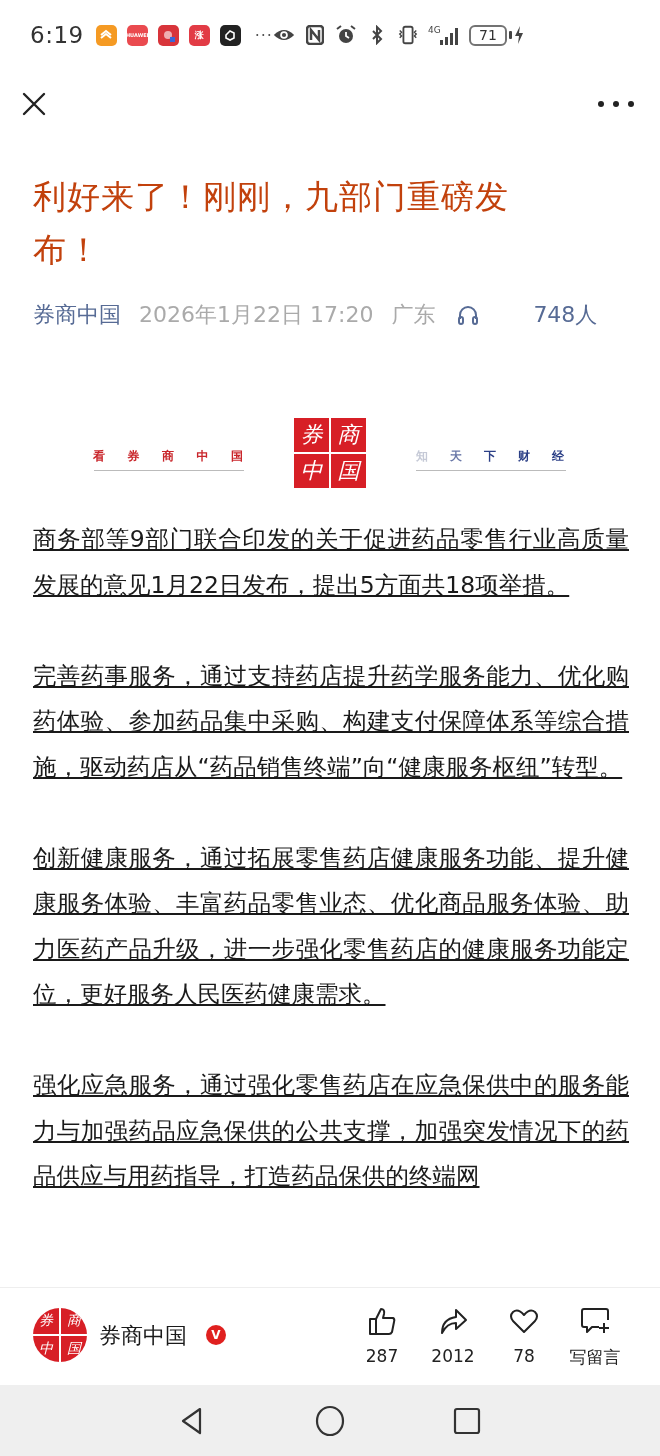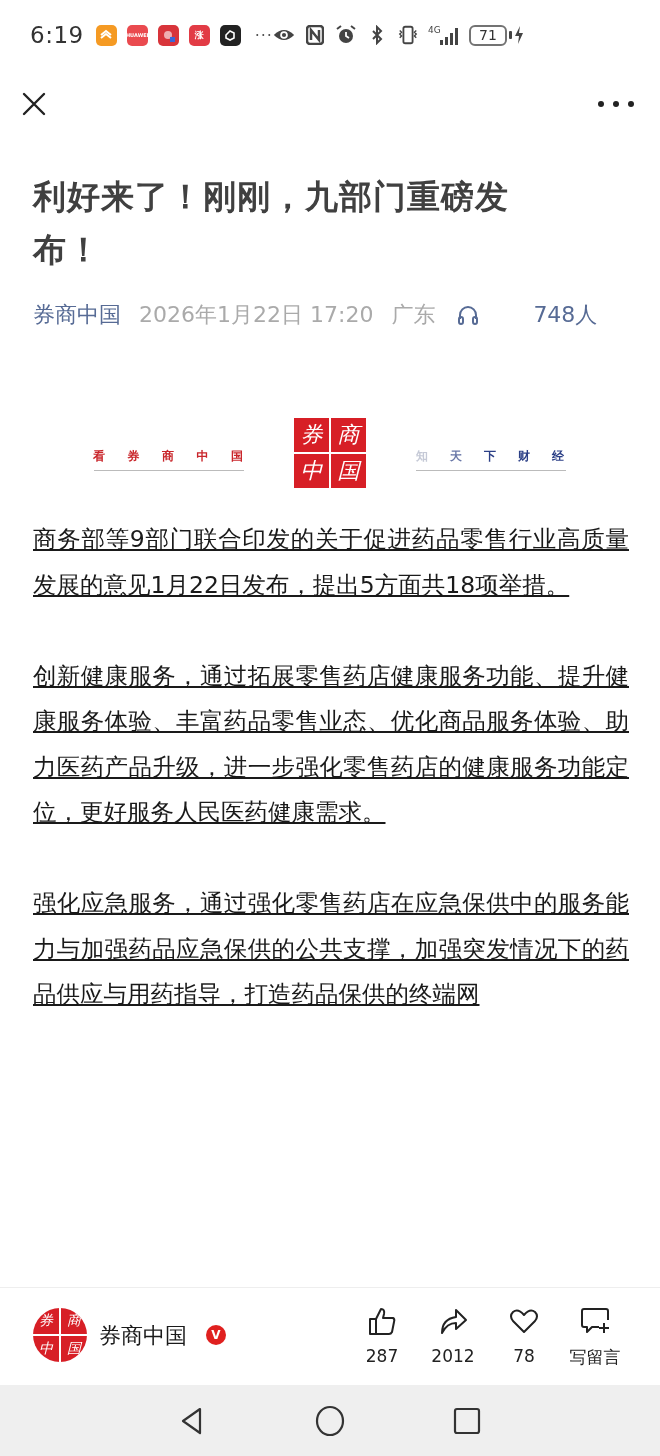--- a/index.html
+++ b/index.html
@@ -19,21 +19,21 @@
     .battery-tip { width: 3px; height: 8px; background: #444; border-radius: 1px; }
 
     
     .top-nav { position: absolute; top: 70px; left: 0; width: 660px; height: 70px; }
     .close-btn { position: absolute; left: 18px; top: 18px; width: 32px; height: 32px; cursor: pointer; }
     .more-btn { position: absolute; right: 26px; top: 26px; width: 36px; height: 16px; display: flex; align-items: center; justify-content: space-between; cursor: pointer; }
     .more-btn span { width: 6px; height: 6px; border-radius: 50%; background: #222; display: block; }
 
     
     .article { position: absolute; top: 170px; left: 33px; width: 596px; }
-    .title { font-size: 33px; font-weight: bold; line-height: 53px; color: #404040; letter-spacing: 1px; width: 530px; }
+    .title { font-size: 33px; font-weight: normal; line-height: 53px; color: #c2410c; letter-spacing: 1px; width: 530px; }
     .meta { margin-top: 24px; display: flex; align-items: center; font-size: 22px; white-space: nowrap; }
     .meta-author { color: #576b95; margin-right: 18px; }
     .meta-date { color: #aaaaaa; margin-right: 18px; }
     .meta-loc { color: #aaaaaa; margin-right: 22px; }
     .meta-listen { display: flex; align-items: center; color: #576b95; gap: 48px; }
     .meta-listen svg { margin-right: 6px; }
 
     
     .banner { position: absolute; top: 418px; left: 80px; width: 500px; height: 72px; }
     .banner-left { position: absolute; left: 13px; top: 30px; width: 150px; display: flex; justify-content: space-between; font-size: 12px; font-weight: bold; color: #c9262b; }
@@ -191,20 +191,21 @@
     <span style="color:#6a78a8">天</span>
     <span>下</span>
     <span>财</span>
     <span>经</span>
   </div>
   <div class="banner-right-line"></div>
 </div>
 
 <div class="body">
   <p class="para para-lead"><span class="underline">商务部等9部门联合印发的关于促进药品零售行业高质量发展的意见1月22日发布，提出5方面共18项举措。</span></p>
+  <p class="para">完善药事服务，通过支持药店提升药学服务能力、优化购药体验、参加药品集中采购、构建支付保障体系等综合措施，驱动药店从“药品销售终端”向“健康服务枢纽”转型。</p>
   <p class="para">创新健康服务，通过拓展零售药店健康服务功能、提升健康服务体验、丰富药品零售业态、优化商品服务体验、助力医药产品升级，进一步强化零售药店的健康服务功能定位，更好服务人民医药健康需求。</p>
   <p class="para">强化应急服务，通过强化零售药店在应急保供中的服务能力与加强药品应急保供的公共支撑，加强突发情况下的药品供应与用药指导，打造药品保供的终端网</p>
 </div>
 
 <div class="bottom-bar">
   <div class="author-avatar">
     <span>券</span>
     <span>商</span>
     <span>中</span>
     <span>国</span>

